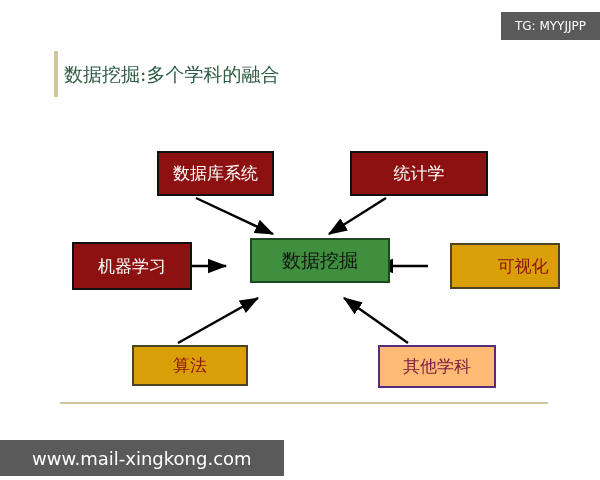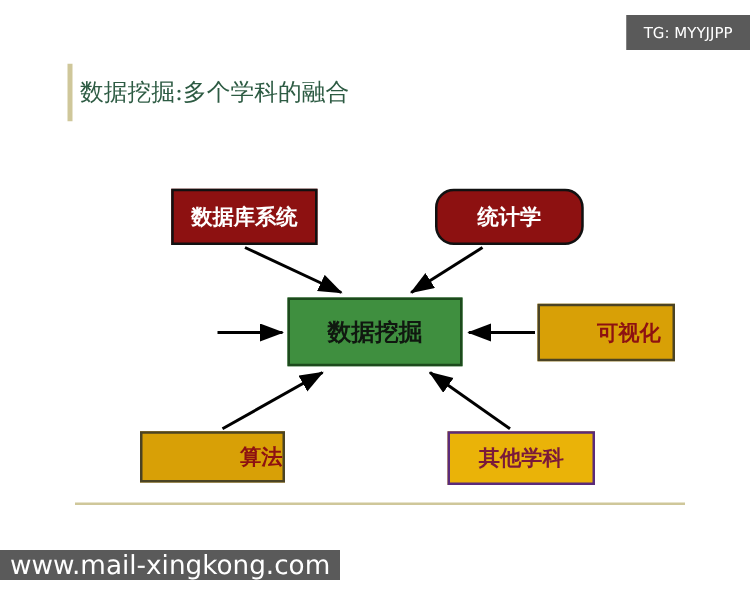--- a/index.html
+++ b/index.html
@@ -54,52 +54,53 @@
   
   .node {
     position: absolute;
     box-sizing: border-box;
     display: flex;
     align-items: center;
     justify-content: center;
     border: 2px solid #22c55e;
     font-family: "DejaVu Serif", "Liberation Serif", serif;
     font-size: 17px;
-    font-weight: bold;
+    font-weight: normal;
     white-space: nowrap;
     z-index: 3;
+    margin-left: 20px;
   }
   .node.red {
     background: #8d1111;
     color: #ffffff;
     border-color: #111111;
   }
   .node.green {
     background: #3f8f3f;
     color: #101810;
     border-color: #1d4a1d;
   }
   .node.gold {
     background: #d8a006;
     color: #8d1111;
     border-color: #4b4324;
   }
   .node.purple {
-    background: #eab308;
+    background: #fdba74;
     color: #7a1a3a;
     border-color: #5a2a7a;
   }
 
   
   #node-database  { left: 137px; top: 151px; width: 117px; height: 45px; }
-  #node-stats     { left: 348px; top: 151px; width: 119px; height: 45px; border-radius: 15px; }
+  #node-stats     { left: 330px; top: 151px; width: 138px; height: 45px; }
   #node-ml        { left: 52px;  top: 242px; width: 120px; height: 48px; }
-  #node-center    { left: 230px; top: 238px; width: 140px; height: 55px; font-size: 19px; }
+  #node-center    { left: 230px; top: 238px; width: 140px; height: 45px; font-size: 19px; }
   #node-visual    { left: 430px; top: 243px; width: 110px; height: 46px; padding-left: 36px; }
-  #node-algo      { left: 112px; top: 345px; width: 116px; height: 41px; justify-content: flex-end; }
+  #node-algo      { left: 112px; top: 345px; width: 116px; height: 41px; }
   #node-other     { left: 358px; top: 345px; width: 118px; height: 43px; }
 
   
   #arrows {
     position: absolute;
     left: 0;
     top: 0;
     width: 600px;
     height: 480px;
     z-index: 2;
@@ -118,23 +119,23 @@
   #watermark-tg {
     right: 0px;
     top: 12px;
     height: 28px;
     padding: 0 14px;
     font-size: 12px;
   }
   #watermark-site {
     left: 0px;
     top: 440px;
-    height: 24px;
-    padding: 0 8px;
-    font-size: 21px;
+    height: 36px;
+    padding: 0 32px;
+    font-size: 18px;
   }
 </style>
 </head>
 <body>
 
 <div id="slide">
 
   <div id="title-bar"></div>
   <div id="page-title">数据挖掘:多个学科的融合</div>
 
@@ -159,20 +160,23 @@
   </svg>
 
   <div class="node red" id="node-database">
     <span>数据库系统</span>
   </div>
 
   <div class="node red" id="node-stats">
     <span>统计学</span>
   </div>
 
+  <div class="node red" id="node-ml">
+    <span>机器学习</span>
+  </div>
 
   <div class="node green" id="node-center">
     <span>数据挖掘</span>
   </div>
 
   <div class="node gold" id="node-visual">
     <span>可视化</span>
   </div>
 
   <div class="node gold" id="node-algo">

